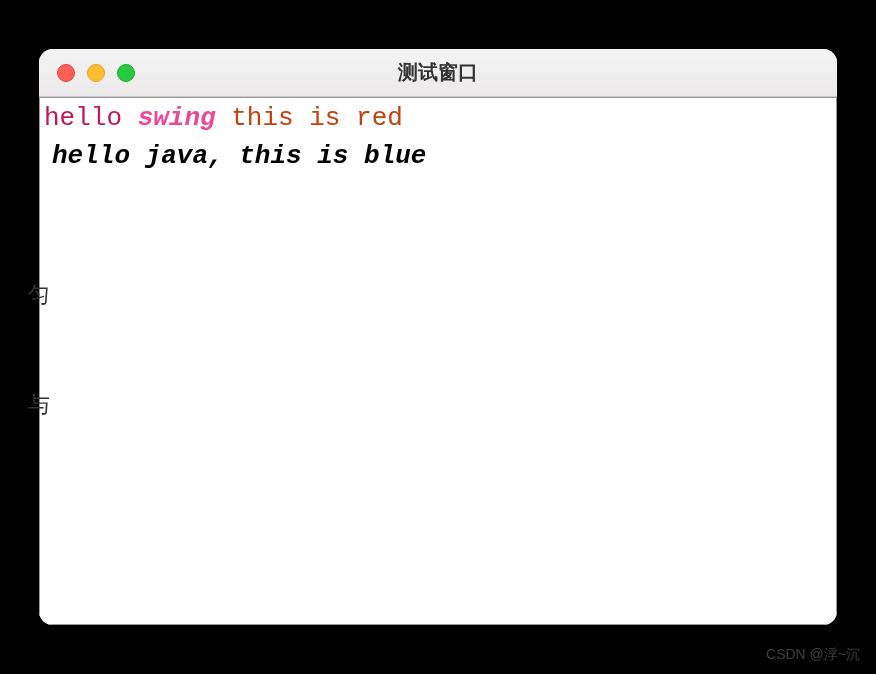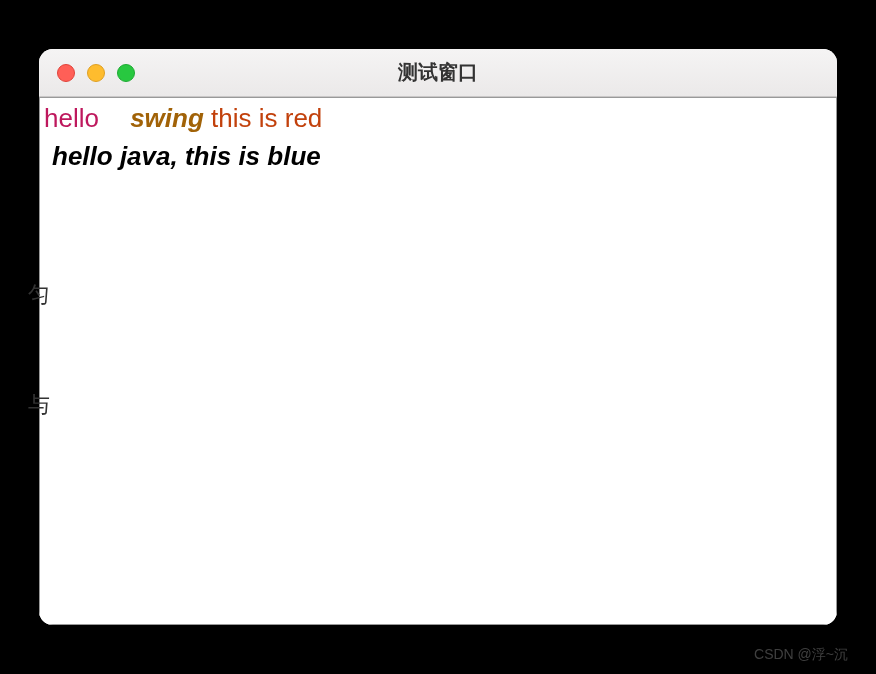--- a/index.html
+++ b/index.html
@@ -31,20 +31,21 @@
     }
     .window {
       width: 798px;
       height: 576px;
       background: #fff;
       border-radius: 14px;
       box-shadow: 0 0 0 1px rgba(0,0,0,0.3);
       overflow: hidden;
       display: flex;
       flex-direction: column;
+      font-family: Liberation Mono, monospace;
     }
     .titlebar {
       height: 48px;
       background: linear-gradient(#f5f4f4, #ebe9e9);
       border-bottom: 1px solid #c9c7c7;
       display: flex;
       align-items: center;
       position: relative;
     }
     .traffic-lights {
@@ -75,27 +76,27 @@
       flex: 1;
       background: #fff;
       border: 1px solid #999;
       margin: 0;
       padding: 2px 4px;
       font-size: 26px;
       line-height: 1.45;
       overflow: auto;
     }
     .line1-a { color: #be185d; }
-    .line1-b { color: #a16207; font-style: italic; font-weight: bold; margin-left: 24px; }
+    .line1-b { color: #ec4899; font-style: italic; font-weight: bold; }
     .line1-c { color: #c2410c; }
     .line2 { color: #000000; font-style: italic; font-weight: bold; padding-left: 8px; }
     .line3 { color: #000; padding-left: 8px; }
     .watermark {
       position: absolute;
-      right: 28px;
+      right: 16px;
       bottom: 10px;
       color: #6a6a6a;
       font-size: 14px;
       opacity: 0.6;
       font-family: Arial, sans-serif;
     }
   </style>
 </head>
 <body>
 

